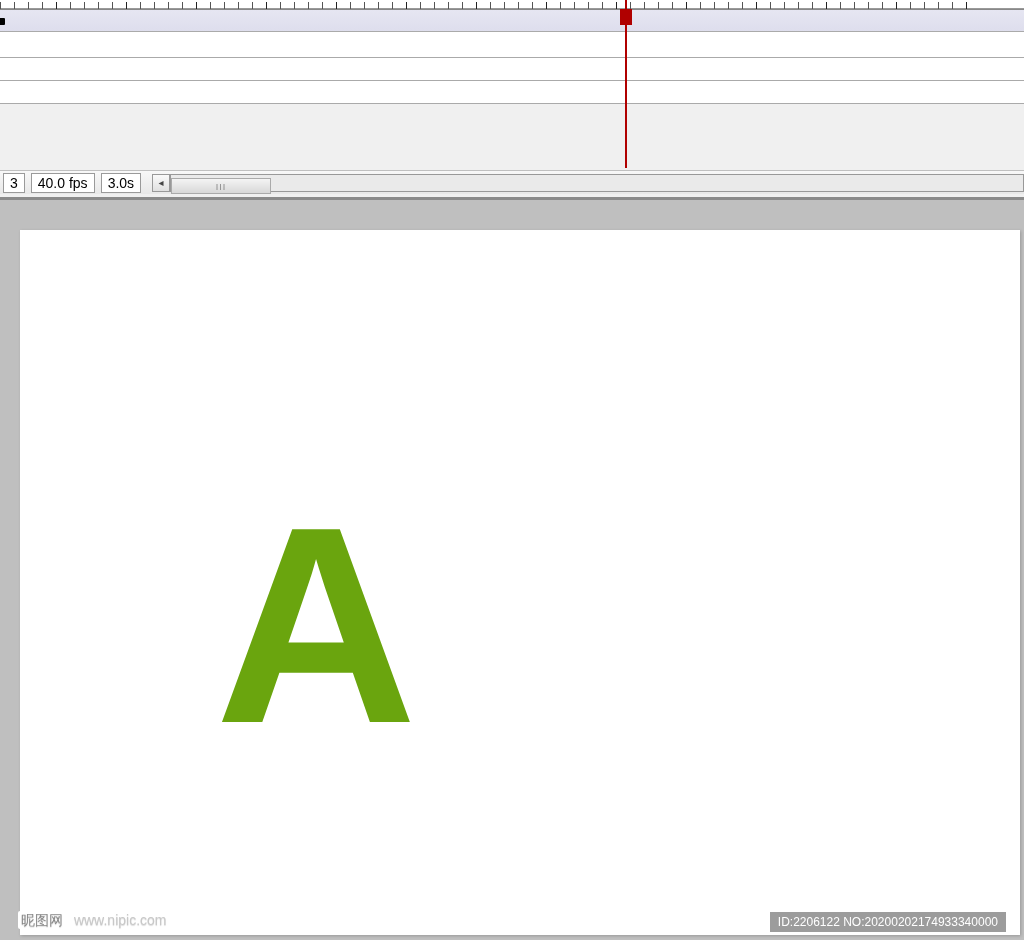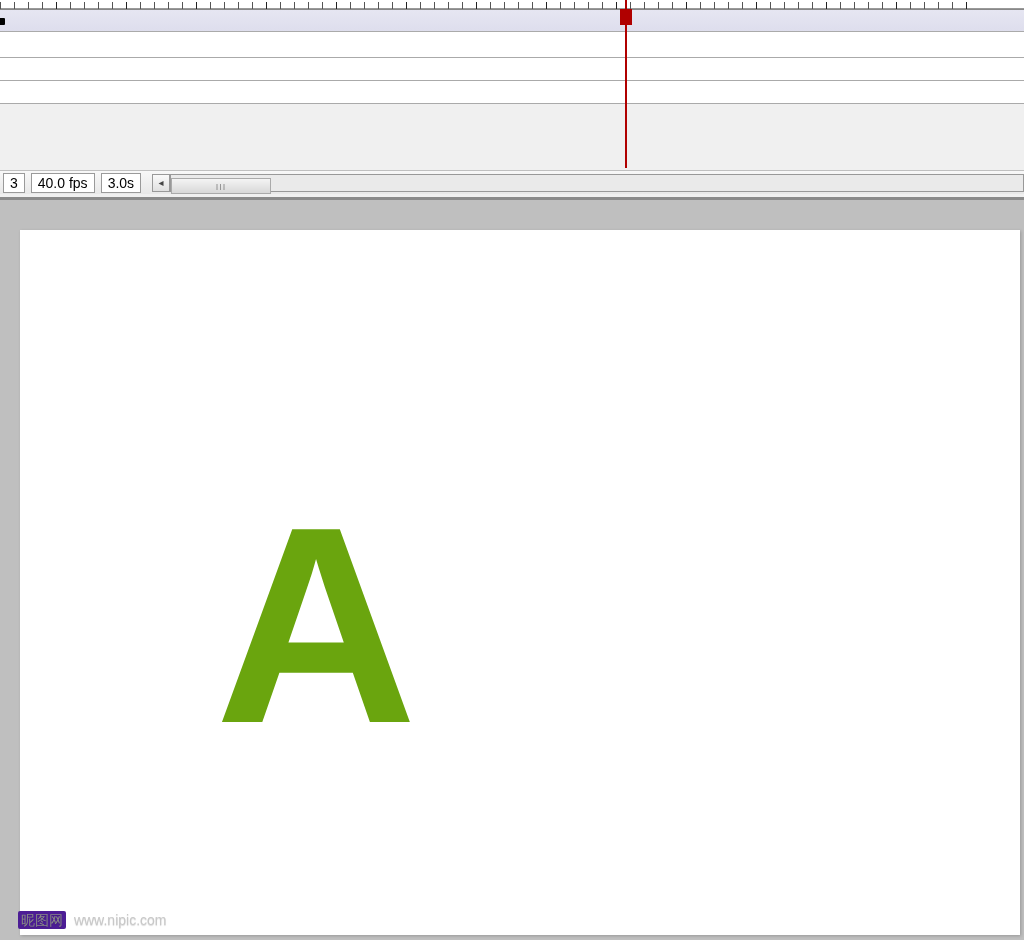--- a/index.html
+++ b/index.html
@@ -181,21 +181,21 @@
 .watermark-left {
   position: absolute;
   bottom: 10px;
   left: 18px;
   font-size: 14px;
   color: #c8c8c8;
   font-family: Arial, sans-serif;
   text-shadow: 0 1px 1px rgba(0,0,0,0.15);
 }
 .watermark-left .cn {
-  background: #4c1d95;
+  background: #ffffff;
   padding: 1px 3px;
   border-radius: 2px;
   color: #888;
   margin-right: 4px;
 }
 .watermark-right {
   position: absolute;
   bottom: 8px;
   right: 18px;
   font-size: 12px;
@@ -305,13 +305,14 @@
 </div>
 
 <div class="stage-area">
   <div class="stage-canvas">
     <div class="letter">A</div>
   </div>
   <div class="watermark-left">
     <span class="cn">昵图网</span>
     <span>www.nipic.com</span>
   </div>
+  <div class="watermark-right">ID:2206122 NO:20200202174933340000</div>
 </div>
 
 </body></html>

